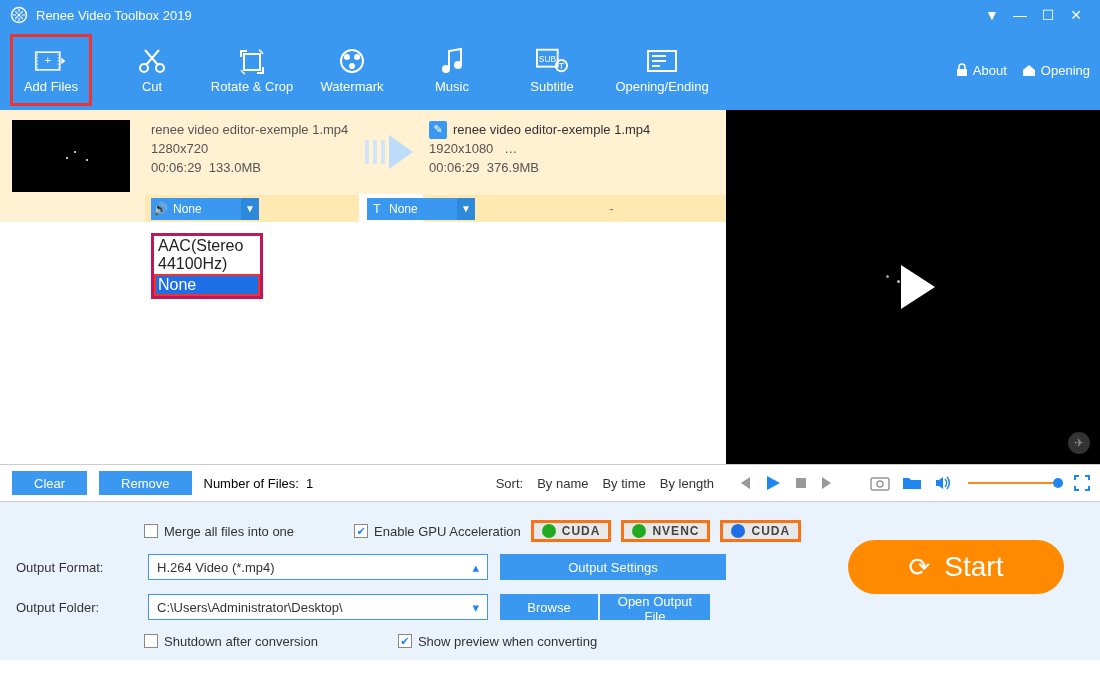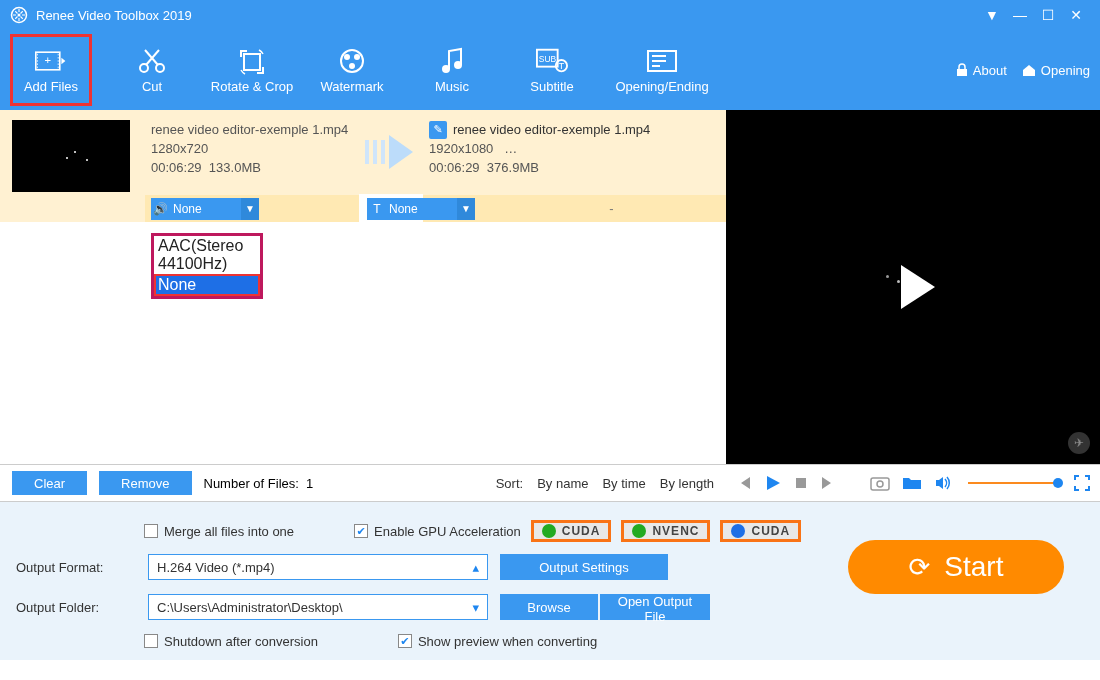--- a/index.html
+++ b/index.html
@@ -97,21 +97,21 @@
   .chk { display:flex; align-items:center; gap:6px;}
   .chkbox{ width:14px; height:14px; border:1px solid #888; background:#fff; display:flex; align-items:center; justify-content:center; font-size:11px; color:#1e86f0;}
   .badgebox{ height:22px; padding:0 8px; border:3px solid #f97316; background:#e8e8e8; display:flex; align-items:center; gap:6px; font-size:12px; letter-spacing:1px; font-weight:bold; color:#444;}
   .badgebox .dot{ width:14px; height:14px; border-radius:50%; background:#333;}
   .badgebox.intel .dot{ background:#1e6fe6;}
 
   .lbl{ width:120px;}
   .combo{ flex:0 0 340px; height:26px; border:1px solid #3a98f0; background:#fff; display:flex; align-items:center; padding:0 8px; justify-content:space-between; color:#333;}
   .combo .carr{ color:#1e86f0;}
   .btn-blue{ background:#3a98f0; color:#fff; border:none; height:26px; padding:0 14px; font-size:13px; cursor:pointer;}
-  .btn-wide{ width:168px;}
+  .btn-wide{ width:226px;}
 
   .startbtn{
     width:216px; height:54px; background:#ff8a00; border-radius:28px; color:#fff; font-size:28px;
     display:flex; align-items:center; justify-content:center; gap:14px; cursor:pointer; margin-top:24px;
   }
   .startbtn .spin{ font-size:26px;}
 
   .compass{ position:absolute; right:10px; bottom:10px; width:22px; height:22px; border-radius:50%; background:#333; display:flex; align-items:center; justify-content:center; color:#888; font-size:12px;}
 
   .playbig{ width:0; height:0; border-left:34px solid #fff; border-top:22px solid transparent; border-bottom:22px solid transparent; margin-left:10px;}

